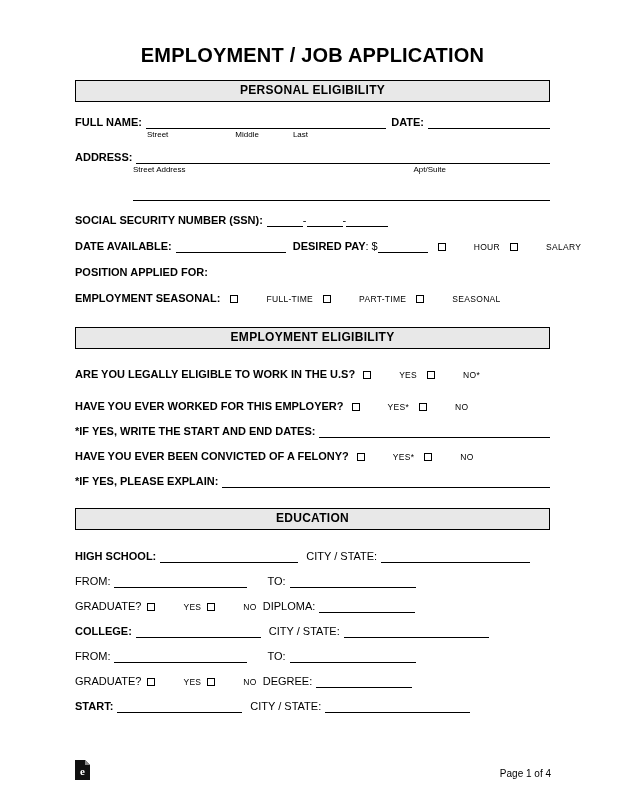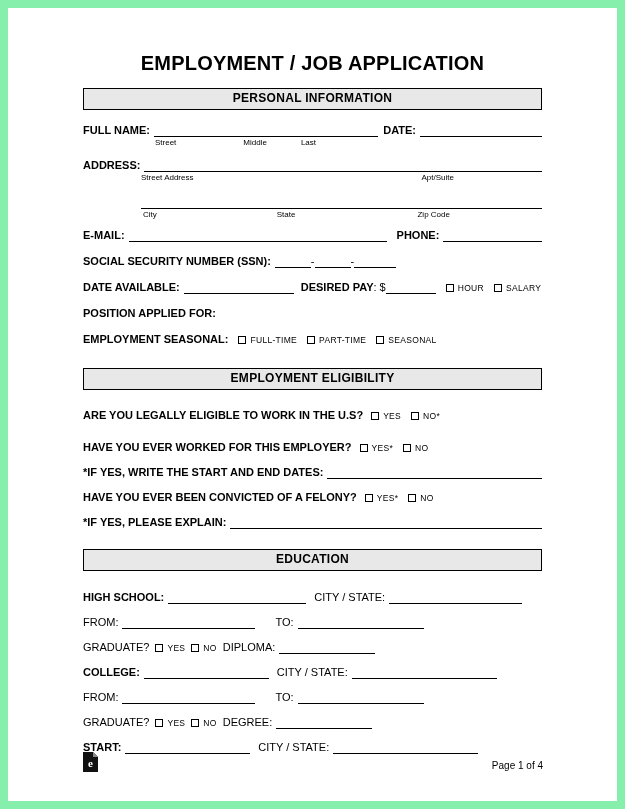--- a/index.html
+++ b/index.html
@@ -4,22 +4,22 @@
 <style>
   * { box-sizing: border-box; }
   html, body { margin: 0; padding: 0; }
   body {
     width: 625px; height: 809px;
     font-family: "Liberation Sans", sans-serif;
     color: #000;
   }
   .frame {
     width: 625px; height: 809px;
-    background: #86efac;
-    padding: 8px;
+    background: #0f766e;
+    padding: 0;
   }
   .sheet {
     width: 100%; height: 100%;
     background: #ffffff;
     position: relative;
     padding: 44px 75px 0 75px;
   }
   .title {
     margin: 0;
     font-size: 20px; font-weight: bold;
@@ -37,21 +37,21 @@
     font-weight: bold;
     letter-spacing: 0.3px;
   }
   .row { display: flex; align-items: flex-end; min-height: 13px; }
   .lbl  { font-weight: bold; font-size: 11px; line-height: 13px; white-space: nowrap; }
   .rlbl { font-weight: normal; font-size: 11px; line-height: 13px; white-space: nowrap; }
   .blank { border-bottom: 1px solid #000; height: 13px; display: inline-block; flex: none; }
   .grow { flex: 1 1 auto; }
   .sub-row { display: flex; font-size: 8px; line-height: 10px; margin-top: 1px; color: #000; }
   .sub-row span { white-space: nowrap; }
-  .opt { display: flex; align-items: flex-end; flex: none; }
+  .opt { display: flex; align-items: flex-end; flex: none; gap: 24px; }
   .cb {
     width: 8px; height: 8px;
     border: 1px solid #000;
     margin: 0 4px 2px 10px;
     flex: none;
   }
   .opt-lbl { font-size: 8.5px; line-height: 11px; letter-spacing: 0.3px; white-space: nowrap; }
   .footer {
     position: absolute; left: 75px; right: 74px; bottom: 29px;
     display: flex; justify-content: space-between; align-items: flex-end;
@@ -59,21 +59,21 @@
   .page-num { font-size: 10px; line-height: 12px; }
 </style>
 </head>
 <body>
 
 <div class="frame">
   <div class="sheet">
 
     <h1 class="title">EMPLOYMENT / JOB APPLICATION</h1>
 
-    <div class="bar" style="margin-top:14px">PERSONAL INFORMATION</div>
+    <div class="bar" style="margin-top:14px">PERSONAL ELIGIBILITY</div>
 
     <div class="row" style="margin-top:14px">
       <span class="lbl">FULL NAME:</span>
       <span class="blank grow" style="margin-left:4px"></span>
       <span class="lbl" style="margin-left:5px">DATE:</span>
       <span class="blank" style="width:122px;margin-left:4px"></span>
     </div>
     <div class="sub-row">
       <span style="margin-left:72px">Street</span>
       <span style="margin-left:67px">Middle</span>
@@ -85,32 +85,21 @@
       <span class="blank grow" style="margin-left:4px"></span>
     </div>
     <div class="sub-row">
       <span style="margin-left:58px">Street Address</span>
       <span style="margin-left:228px">Apt/Suite</span>
     </div>
 
     <div class="row" style="margin-top:13px;height:12px">
       <span class="blank grow" style="margin-left:58px"></span>
     </div>
-    <div class="sub-row">
-      <span style="margin-left:60px">City</span>
-      <span style="margin-left:120px">State</span>
-      <span style="margin-left:122px">Zip Code</span>
-    </div>
-
-    <div class="row" style="margin-top:9px">
-      <span class="lbl">E-MAIL:</span>
-      <span class="blank" style="width:258px;margin-left:4px"></span>
-      <span class="lbl" style="margin-left:10px">PHONE:</span>
-      <span class="blank grow" style="margin-left:4px"></span>
-    </div>
+
 
     <div class="row" style="margin-top:13px">
       <span class="lbl">SOCIAL SECURITY NUMBER (SSN):</span>
       <span class="blank" style="width:36px;margin-left:4px"></span>
       <span class="rlbl">-</span>
       <span class="blank" style="width:36px"></span>
       <span class="rlbl">-</span>
       <span class="blank" style="width:42px"></span>
     </div>
 

